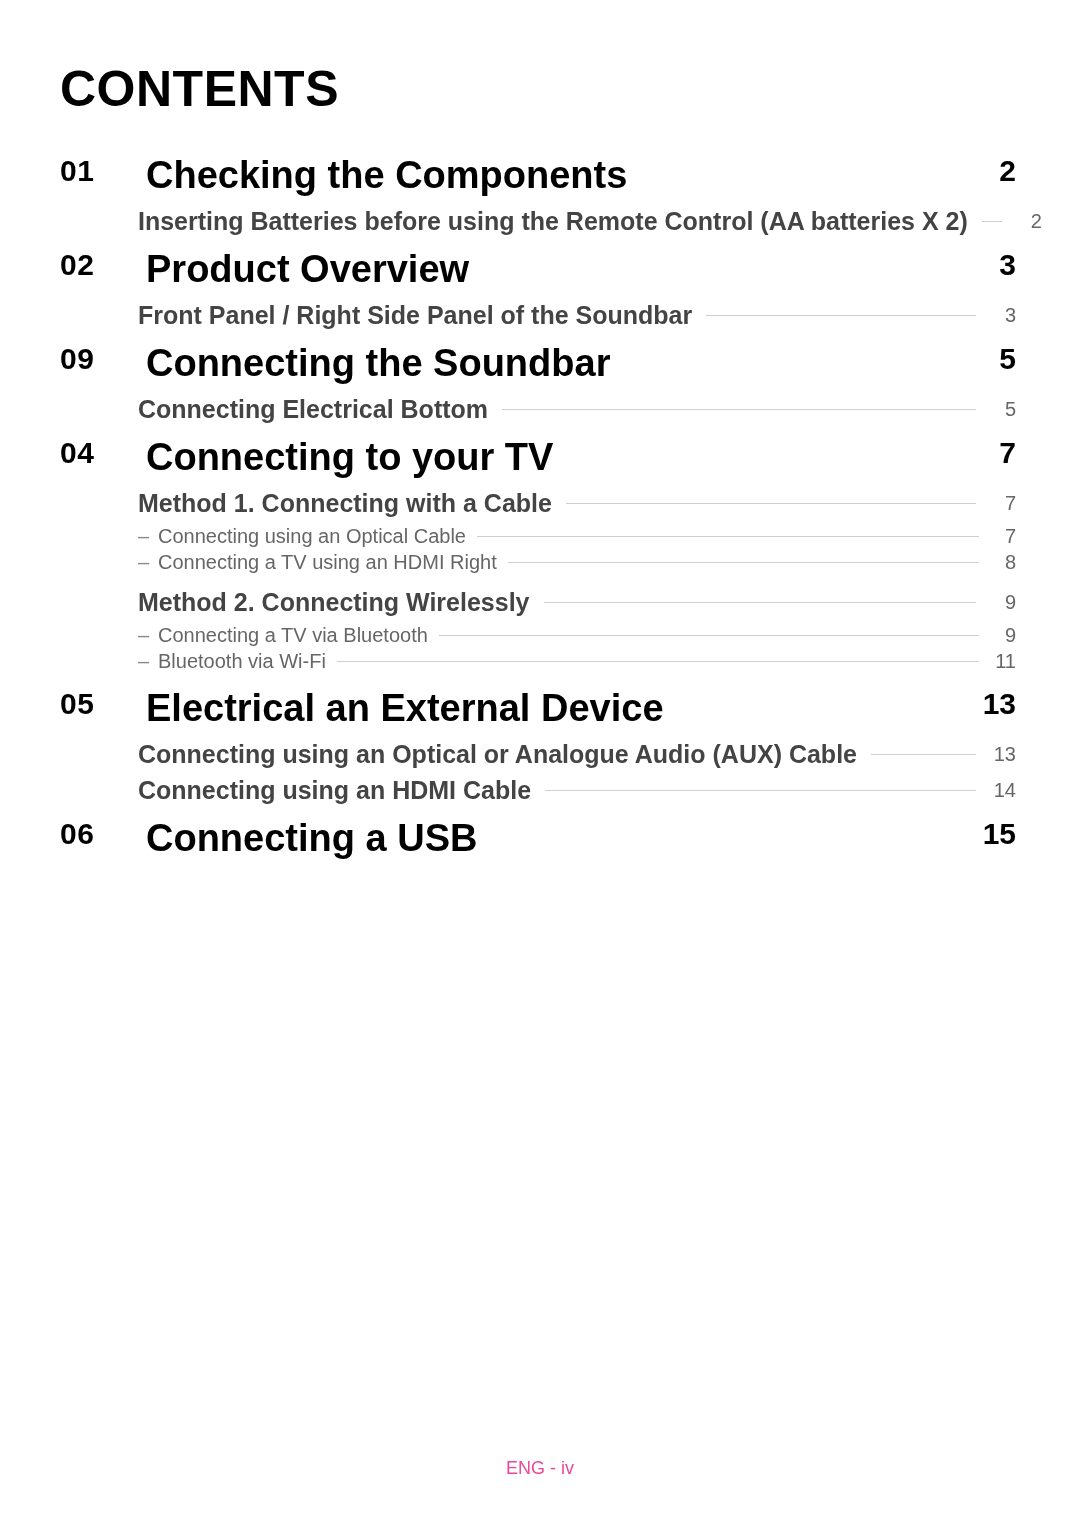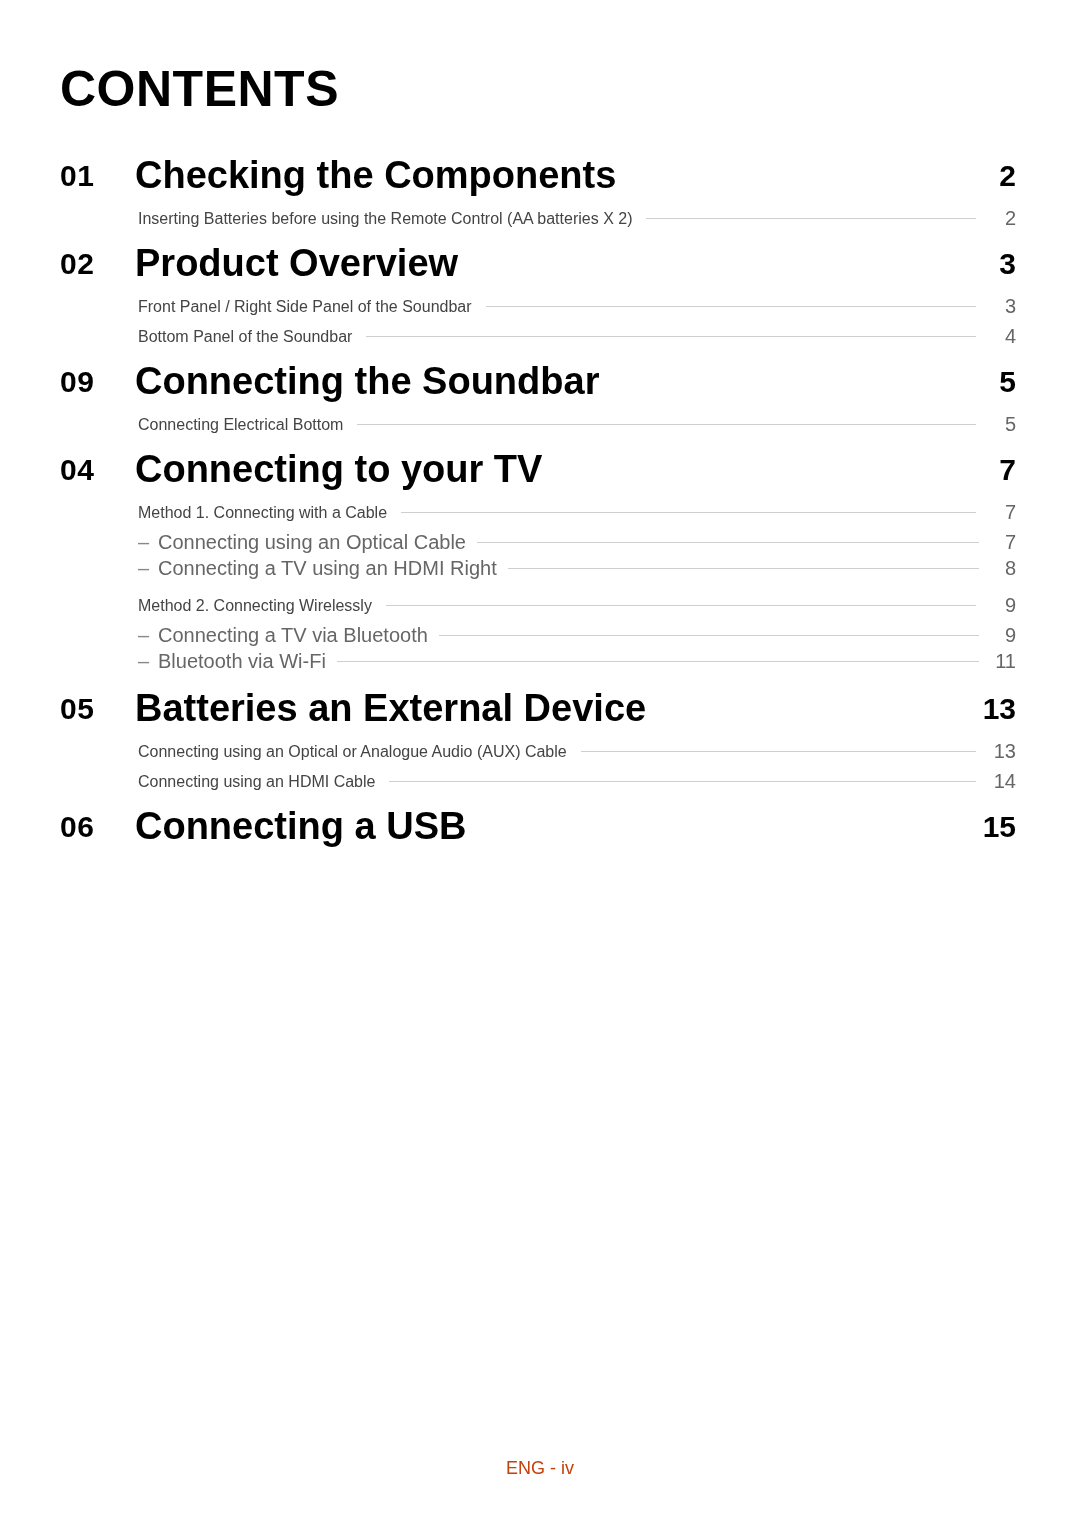--- a/index.html
+++ b/index.html
@@ -16,22 +16,22 @@
   .page-title {
     font-size: 50px;
     font-weight: 900;
     letter-spacing: 0.5px;
     margin-bottom: 36px;
   }
   .toc { }
   .sec { margin-top: 10px; }
   .sec-head {
     display: flex;
-    align-items: center;
-    gap: 25px;
+    align-items: flex-start;
+    gap: 36px;
     margin-top: 12px;
     margin-bottom: 10px;
   }
   .sec-num {
     width: 50px;
     flex: 0 0 50px;
     font-size: 30px;
     font-weight: 800;
     letter-spacing: 0.5px;
   }
@@ -53,22 +53,22 @@
     margin-bottom: 6px;
   }
   .sub-row {
     display: flex;
     align-items: center;
     gap: 14px;
     margin: 7px 0;
   }
   .sub-label {
     flex: 0 1 auto;
-    font-size: 16px;
-    font-weight: 400;
+    font-size: 25px;
+    font-weight: 700;
     color: #444;
     white-space: nowrap;
   }
   .sub-leader {
     flex: 1 1 auto;
     height: 1px;
     background: #cfcfcf;
     min-width: 20px;
   }
   .sub-page {
@@ -99,21 +99,21 @@
     color: #888;
   }
   .group { margin-bottom: 14px; }
   .footer {
     position: absolute;
     left: 0; right: 0;
     top: 1458px;
     text-align: center;
     font-size: 18px;
     font-weight: 300;
-    color: #c2410c;
+    color: #ec4899;
   }
 </style>
 </head>
 <body>
 
 <div class="page">
   <div class="page-title">CONTENTS</div>
 
   <div class="toc">
 
@@ -137,25 +137,20 @@
         <div class="sec-num">02</div>
         <div class="sec-title">Product Overview</div>
         <div class="sec-page">3</div>
       </div>
       <div class="sub-block">
         <div class="sub-row">
           <div class="sub-label">Front Panel / Right Side Panel of the Soundbar</div>
           <div class="sub-leader"></div>
           <div class="sub-page">3</div>
         </div>
-        <div class="sub-row">
-          <div class="sub-label">Bottom Panel of the Soundbar</div>
-          <div class="sub-leader"></div>
-          <div class="sub-page">4</div>
-        </div>
       </div>
     </div>
 
     <div class="sec">
       <div class="sec-head">
         <div class="sec-num">09</div>
         <div class="sec-title">Connecting the Soundbar</div>
         <div class="sec-page">5</div>
       </div>
       <div class="sub-block">
@@ -207,21 +202,21 @@
             <div class="sub-leader"></div>
             <div class="sub-page">11</div>
           </div>
         </div>
       </div>
     </div>
 
     <div class="sec">
       <div class="sec-head">
         <div class="sec-num">05</div>
-        <div class="sec-title">Batteries an External Device</div>
+        <div class="sec-title">Electrical an External Device</div>
         <div class="sec-page">13</div>
       </div>
       <div class="sub-block">
         <div class="sub-row">
           <div class="sub-label">Connecting using an Optical or Analogue Audio (AUX) Cable</div>
           <div class="sub-leader"></div>
           <div class="sub-page">13</div>
         </div>
         <div class="sub-row">
           <div class="sub-label">Connecting using an HDMI Cable</div>

